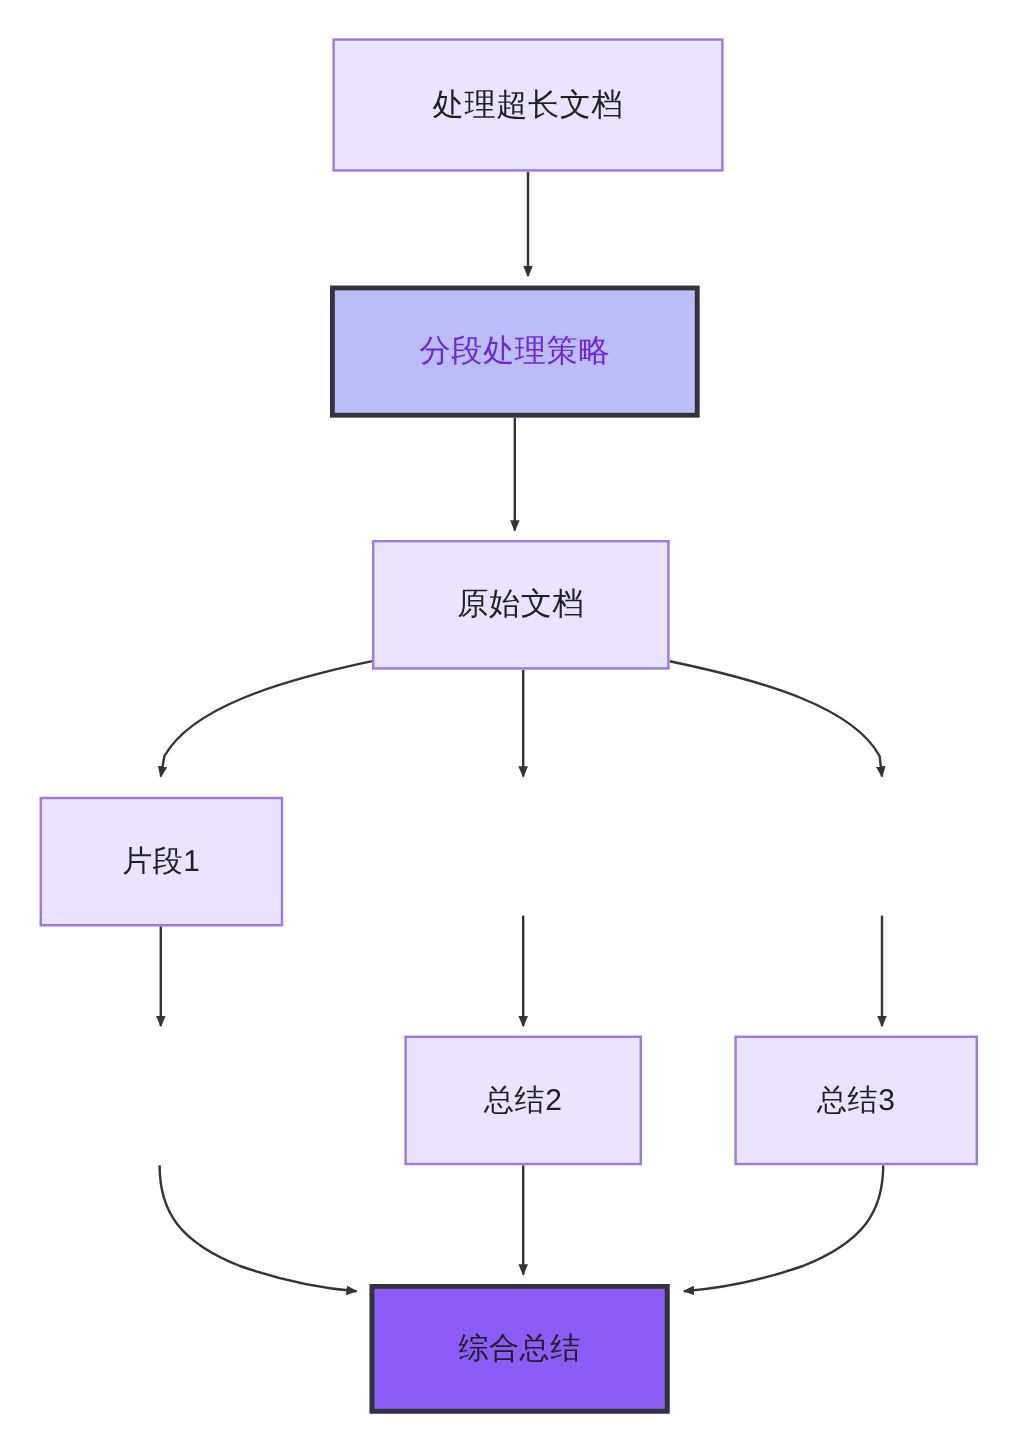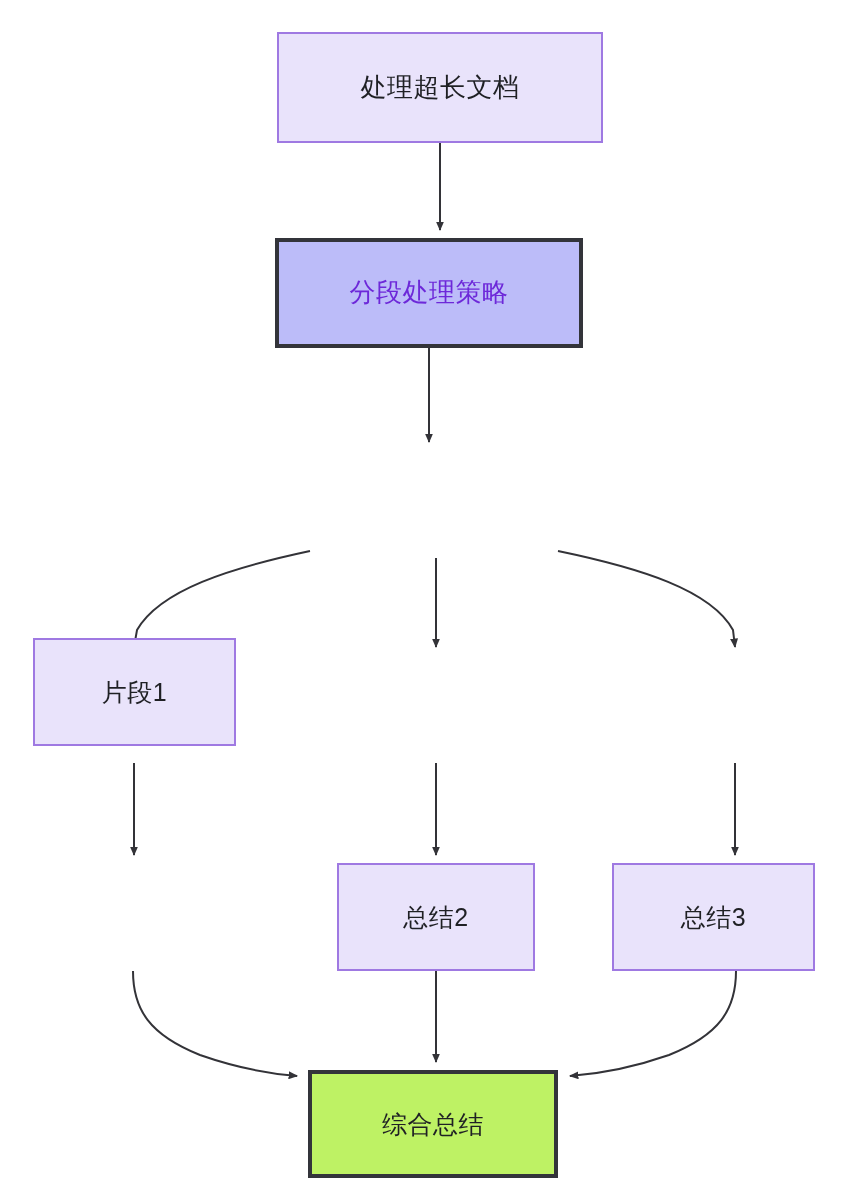--- a/index.html
+++ b/index.html
@@ -44,21 +44,21 @@
     color: #1f2024;
   }
   
   .node.emphasis {
     background: #bcbcf9;
     border: 4px solid #33343a;
     color: #6d28d9;
   }
   
   .node.result {
-    background: #bef264;
+    background: #8b5cf6;
     border: 4px solid #33343a;
     color: #1f2024;
   }
   .fs-26 { font-size: 26px; }
   .fs-25 { font-size: 25px; }
 </style>
 </head>
 <body>
 
 <div id="diagram-root">
@@ -94,22 +94,25 @@
   </svg>
 
   <div class="node normal" style="left:277px; top:32px; width:326px; height:111px;">
     <span class="node-label fs-26">处理超长文档</span>
   </div>
 
   <div class="node emphasis" style="left:275px; top:238px; width:308px; height:110px;">
     <span class="node-label fs-26">分段处理策略</span>
   </div>
 
+  <div class="node normal" style="left:310px; top:450px; width:248px; height:108px;">
+    <span class="node-label fs-26">原始文档</span>
+  </div>
 
-  <div class="node normal" style="left:33px; top:638px; width:203px; height:108px;">
+  <div class="node normal" style="left:33px; top:664px; width:203px; height:108px;">
     <span class="node-label fs-25">片段1</span>
   </div>
 
 
 
 
   <div class="node normal" style="left:337px; top:863px; width:198px; height:108px;">
     <span class="node-label fs-25">总结2</span>
   </div>
 

